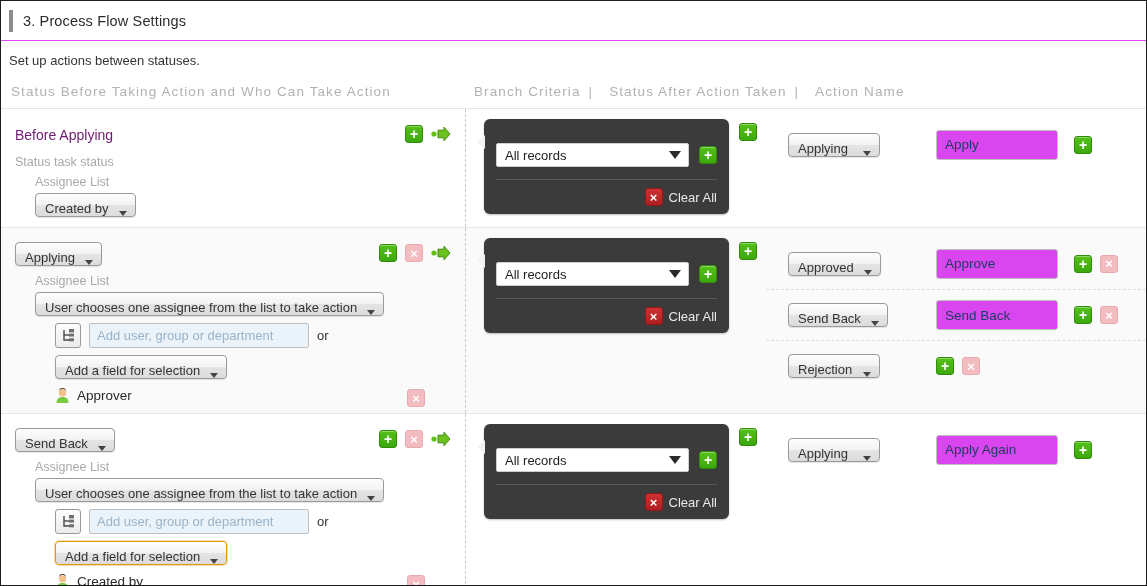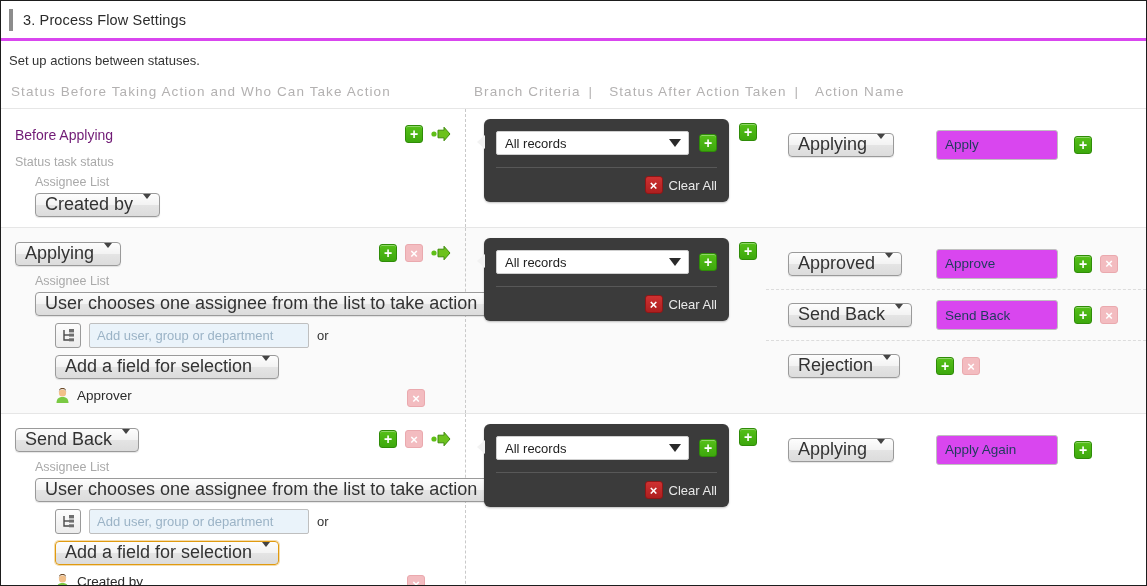--- a/index.html
+++ b/index.html
@@ -13,21 +13,21 @@
     width: 1147px; height: 586px;
     background: #ffffff;
     border: 1px solid #1d1d1d;
     overflow: hidden;
   }
 
   
   .title-bar {
     position: relative;
     height: 40px;
-    border-bottom: 3px solid #d946ef;
+    border-bottom: 1px solid #d946ef;
     display: flex; align-items: center;
   }
   .title-accent {
     width: 4px; height: 22px; background: #8c8c8c;
     margin-left: 8px; margin-right: 10px; flex: none;
   }
   .title-text {
     font-size: 14.5px; color: #2b2b2b; letter-spacing: .15px;
   }
   .subtitle {
@@ -82,25 +82,25 @@
   }
 
   .sub-label {
     font-size: 12.5px; color: #a9a9a9;
     padding-left: 14px; margin-top: 6px;
   }
   .sub-label.indent { padding-left: 34px; }
 
   
   .btn-dd {
-    display: inline-flex; align-items: flex-start; justify-content: space-between;
+    display: inline-flex; align-items: flex-end; justify-content: space-between;
     gap: 10px;
     height: 24px;
     padding: 0 8px 0 9px;
-    font-size: 18px; color: #333;
+    font-size: 13px; color: #333;
     background: linear-gradient(to bottom, #fdfdfd 0%, #f3f3f3 48%, #e4e4e4 52%, #dcdcdc 100%);
     border: 1px solid #9a9a9a;
     border-radius: 4px;
     box-shadow: 0 1px 1px rgba(0,0,0,.10);
     white-space: nowrap;
     cursor: pointer;
     user-select: none;
   }
   .btn-dd.focused {
     border-color: #e09a10;
@@ -149,21 +149,21 @@
   
   .branch-zone {
     display: flex; align-items: flex-start; gap: 10px;
     padding-left: 18px;
   }
   .dark-panel {
     position: relative;
     width: 245px;
     background: #3b3b3b;
     border-radius: 6px;
-    padding: 12px 12px 8px 12px;
+    padding: 24px 12px 8px 12px;
     box-shadow: 0 1px 2px rgba(0,0,0,.25);
   }
   .dark-panel::before {
     content: "";
     position: absolute;
     left: -7px; top: 16px;
     width: 0; height: 0;
     border-top: 7px solid transparent;
     border-bottom: 7px solid transparent;
     border-right: 8px solid #f2f2f2;

